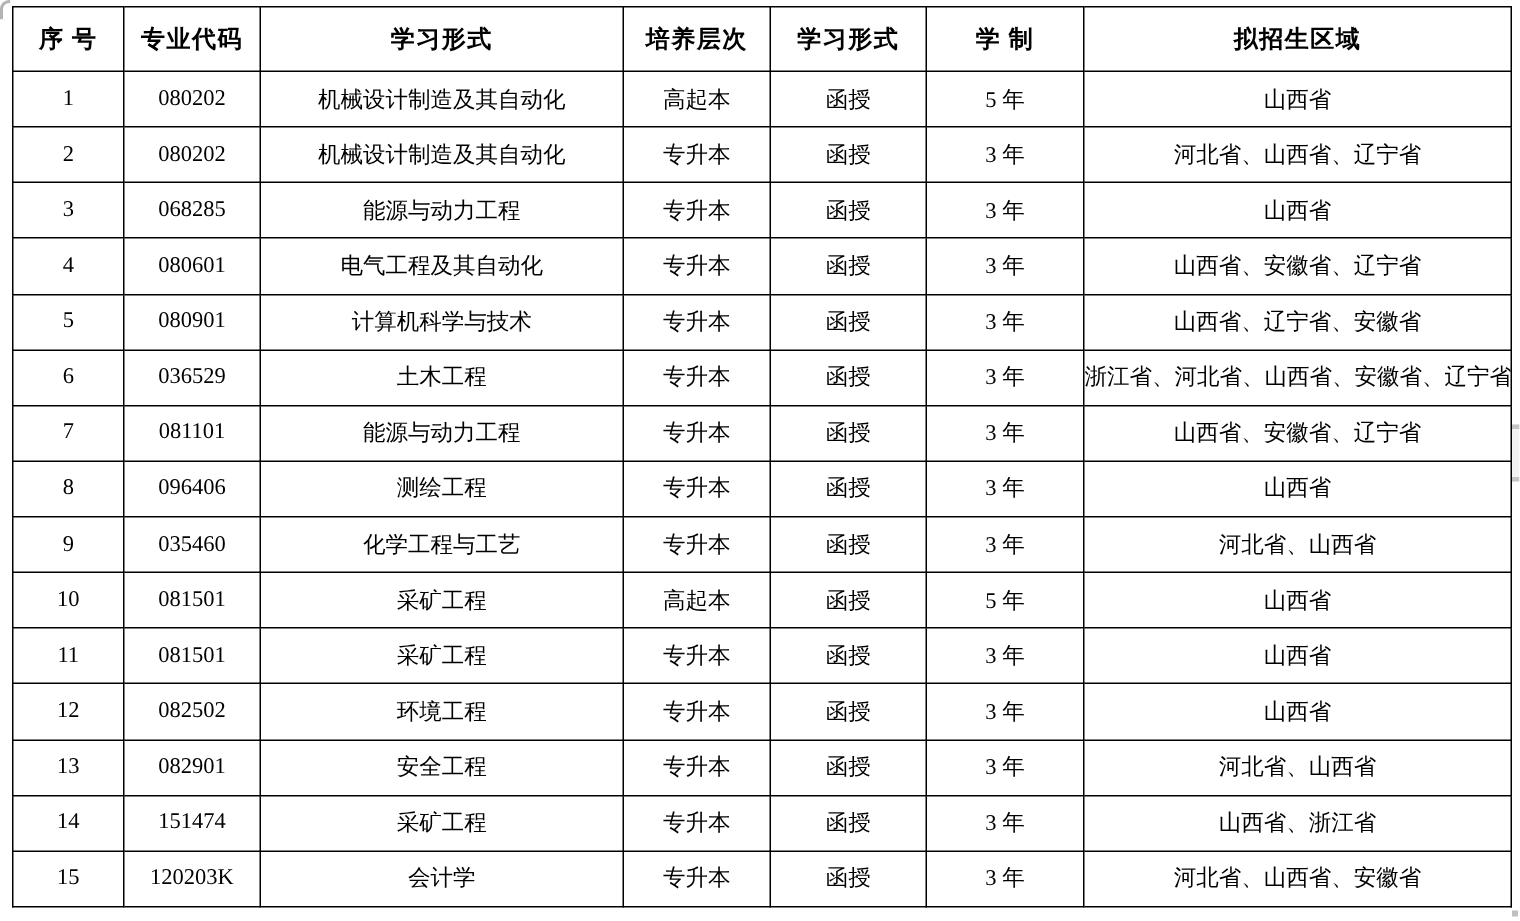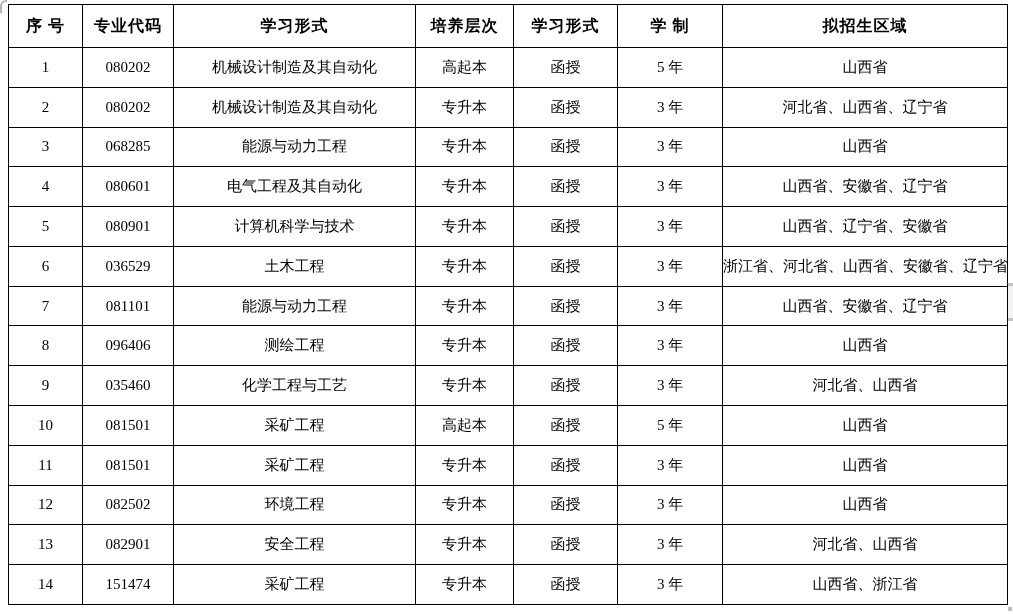--- a/index.html
+++ b/index.html
@@ -229,19 +229,28 @@
         </tr>
         <tr>
           <td>14</td>
           <td>151474</td>
           <td>采矿工程</td>
           <td>专升本</td>
           <td>函授</td>
           <td>3 年</td>
           <td>山西省、浙江省</td>
         </tr>
+        <tr>
+          <td>15</td>
+          <td>120203K</td>
+          <td>会计学</td>
+          <td>专升本</td>
+          <td>函授</td>
+          <td>3 年</td>
+          <td>河北省、山西省、安徽省</td>
+        </tr>
       </tbody>
   </table>
 
   <div class="scrollbar-fragment"></div>
   <div class="resize-dot"></div>
 
 </div>
 
 </body></html>

